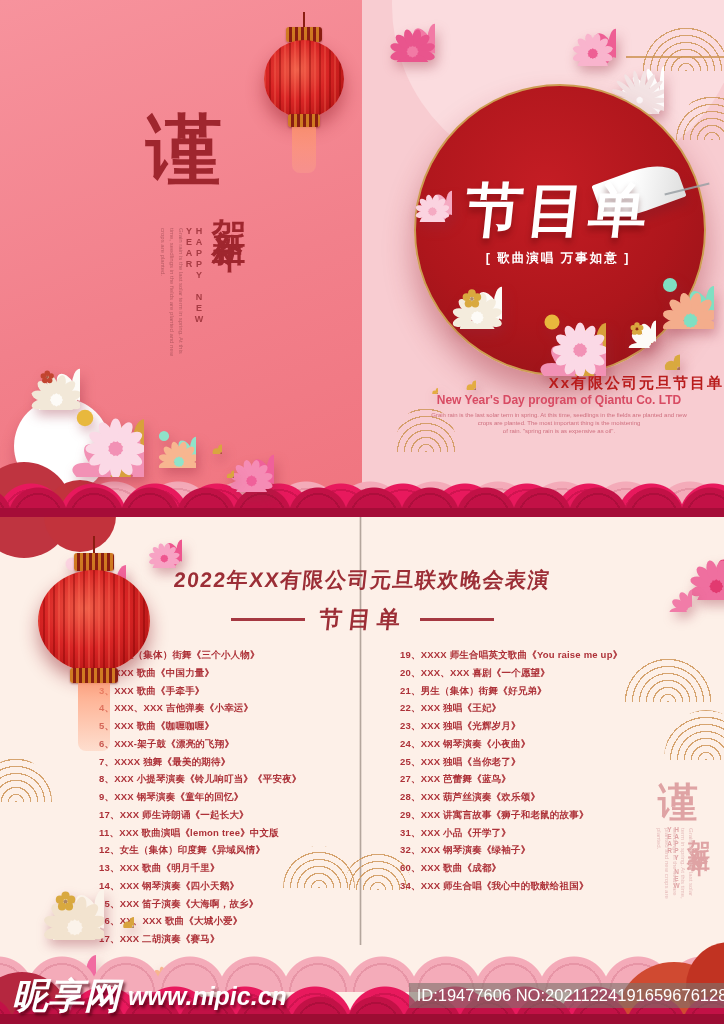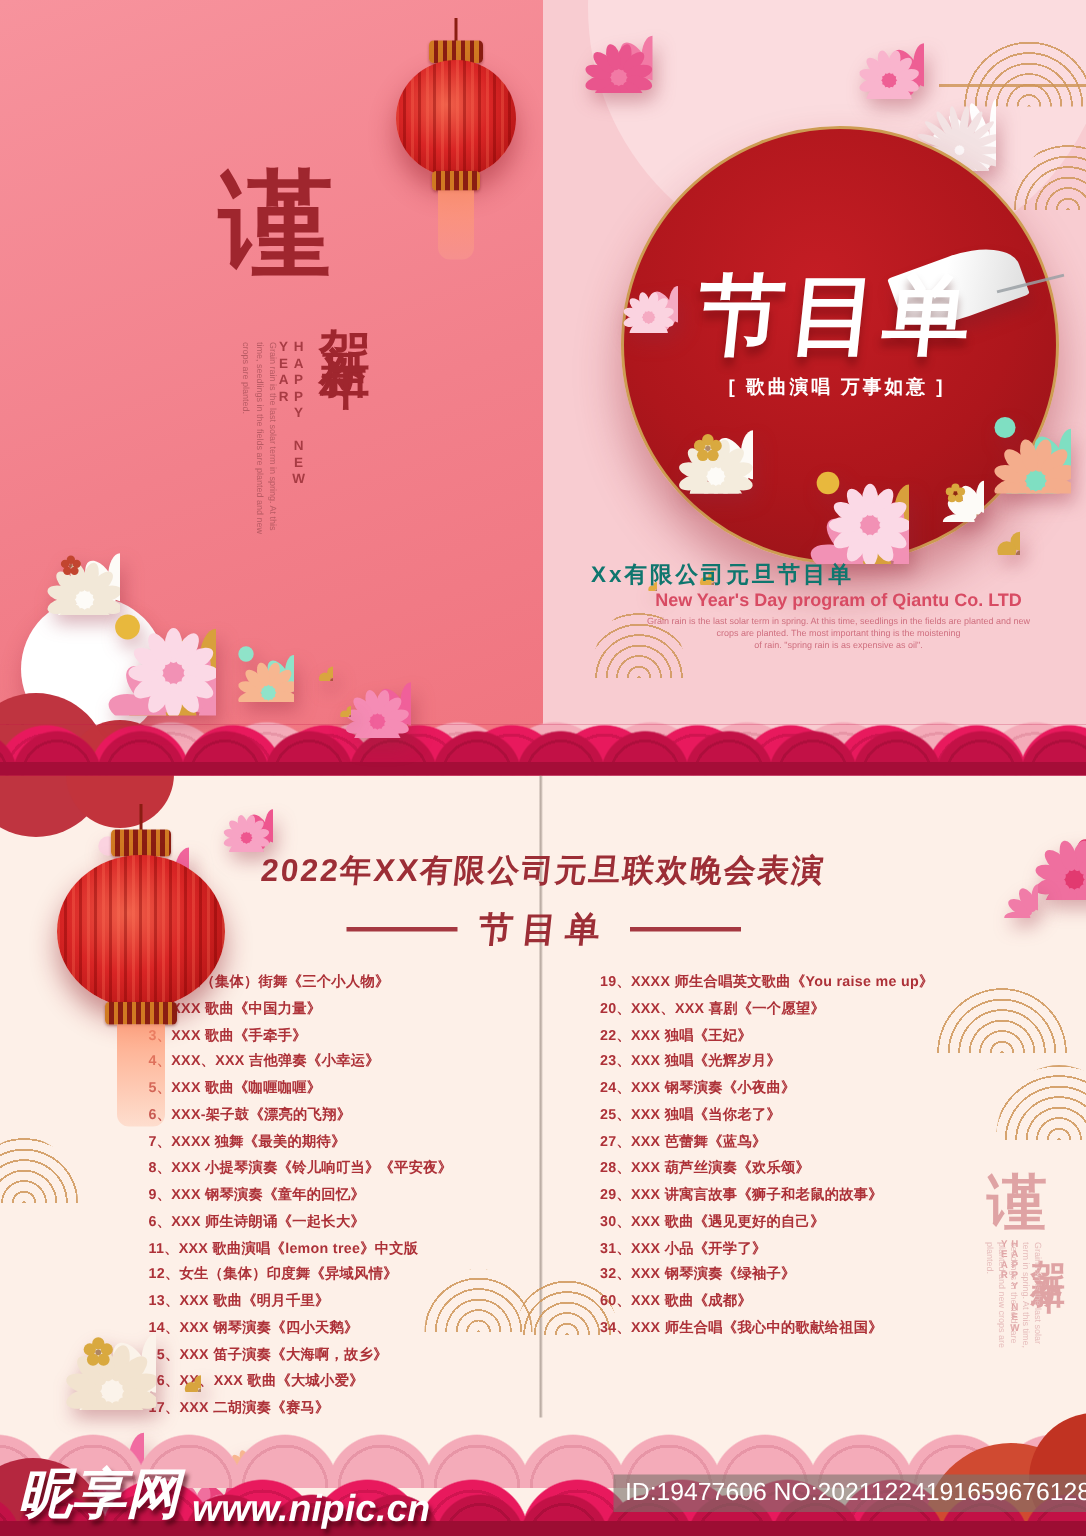--- a/index.html
+++ b/index.html
@@ -154,21 +154,21 @@
   <svg class="fl" style="left:638px;top:328px;width:42px;height:42px" viewBox="-50 -50 100 100">
     <use href="#plum" fill="#d9a93f"></use>
   </svg>
   <svg class="fl" style="left:450px;top:364px;width:26px;height:26px" viewBox="-50 -50 100 100">
       <use href="#plum" fill="#e3ac41"></use>
     </svg>
   <svg class="fl" style="left:422px;top:378px;width:16px;height:16px" viewBox="-50 -50 100 100">
       <use href="#plum" fill="#e3ac41"></use>
     </svg>
 
-  <div class="abs" style="left:394px;top:374px;width:330px;text-align:left;font-size:15px;font-weight:900;color:#0f766e;letter-spacing:2px;">Xx有限公司元旦节目单</div>
+  <div class="abs" style="left:394px;top:374px;width:330px;text-align:right;font-size:15px;font-weight:900;color:#b91c1c;letter-spacing:2px;">Xx有限公司元旦节目单</div>
   <div class="abs" style="left:394px;top:393px;width:330px;text-align:center;font-size:12px;font-weight:700;color:#d84b63;">New Year's Day program of Qiantu Co. LTD</div>
   <div class="abs" style="left:394px;top:412px;width:330px;text-align:center;font-size:6px;color:#cf6f7f;">Grain rain is the last solar term in spring. At this time, seedlings in the fields are planted and new</div>
   <div class="abs" style="left:394px;top:420px;width:330px;text-align:center;font-size:6px;color:#cf6f7f;">crops are planted. The most important thing is the moistening</div>
   <div class="abs" style="left:394px;top:428px;width:330px;text-align:center;font-size:6px;color:#cf6f7f;">of rain. "spring rain is as expensive as oil".</div>
 
   <div class="abs circle" style="left:14px;top:398px;width:96px;height:96px;background:#ffffff;box-shadow:0 8px 14px rgba(160,40,60,.3);"></div>
 
   <div class="wave" style="top:452px;height:65px;background-image:radial-gradient(circle at 32px 100%,#f4abb9 0 27px,#e795a6 27px 29px,#f4abb9 29px 35px,rgba(0,0,0,0) 36px);background-size:64px 100%;background-position-x:18px;"></div>
   <div class="abs circle" style="left:-24px;top:462px;width:96px;height:96px;background:#bf3440;"></div>
   <div class="abs circle" style="left:44px;top:480px;width:72px;height:72px;background:#c2333c;"></div>
@@ -223,40 +223,40 @@
   <div class="abs" style="left:99px;top:646px;width:258px;font-size:9.5px;font-weight:600;color:#ad3138;line-height:17.75px;letter-spacing:.2px;">
     <div class="item">1、男生（集体）街舞《三个小人物》</div>
     <div class="item">2、XXX 歌曲《中国力量》</div>
     <div class="item">3、XXX 歌曲《手牵手》</div>
     <div class="item">4、XXX、XXX 吉他弹奏《小幸运》</div>
     <div class="item">5、XXX 歌曲《咖喱咖喱》</div>
     <div class="item">6、XXX-架子鼓《漂亮的飞翔》</div>
     <div class="item">7、XXXX 独舞《最美的期待》</div>
     <div class="item">8、XXX 小提琴演奏《铃儿响叮当》《平安夜》</div>
     <div class="item">9、XXX 钢琴演奏《童年的回忆》</div>
-    <div class="item">6、XXX 师生诗朗诵《一起长大》</div>
+    <div class="item">17、XXX 师生诗朗诵《一起长大》</div>
     <div class="item">11、XXX 歌曲演唱《lemon tree》中文版</div>
     <div class="item">12、女生（集体）印度舞《异域风情》</div>
     <div class="item">13、XXX 歌曲《明月千里》</div>
     <div class="item">14、XXX 钢琴演奏《四小天鹅》</div>
     <div class="item">15、XXX 笛子演奏《大海啊，故乡》</div>
     <div class="item">16、XX、XXX 歌曲《大城小爱》</div>
     <div class="item">17、XXX 二胡演奏《赛马》</div>
   </div>
   <div class="abs" style="left:400px;top:646px;width:300px;font-size:9.5px;font-weight:600;color:#ad3138;line-height:17.75px;letter-spacing:.2px;">
     <div class="item">19、XXXX 师生合唱英文歌曲《You raise me up》</div>
     <div class="item">20、XXX、XXX 喜剧《一个愿望》</div>
+    <div class="item">21、男生（集体）街舞《好兄弟》</div>
     <div class="item">22、XXX 独唱《王妃》</div>
     <div class="item">23、XXX 独唱《光辉岁月》</div>
     <div class="item">24、XXX 钢琴演奏《小夜曲》</div>
     <div class="item">25、XXX 独唱《当你老了》</div>
     <div class="item">27、XXX 芭蕾舞《蓝鸟》</div>
     <div class="item">28、XXX 葫芦丝演奏《欢乐颂》</div>
     <div class="item">29、XXX 讲寓言故事《狮子和老鼠的故事》</div>
-    <div class="item">30、XXX 歌曲《遇见更好的自己》</div>
     <div class="item">31、XXX 小品《开学了》</div>
     <div class="item">32、XXX 钢琴演奏《绿袖子》</div>
     <div class="item">60、XXX 歌曲《成都》</div>
     <div class="item">34、XXX 师生合唱《我心中的歌献给祖国》</div>
   </div>
 
   <div class="abs" style="left:658px;top:782px;font-size:40px;font-weight:700;color:#dfa3a4;line-height:1;">谨</div>
   <div class="abs vtext" style="left:684px;top:822px;font-size:23px;font-weight:700;color:#dfa3a4;letter-spacing:6px;">贺新年</div>
   <div class="abs upright" style="left:666px;top:826px;font-size:6.5px;font-weight:700;color:#dfa3a4;height:86px;">HAPPY NEW YEAR</div>
   <div class="abs vtext" style="left:655px;top:828px;font-size:6px;color:#e6bcbb;height:80px;line-height:8px;overflow:hidden;">Grain rain is the last solar term in spring. At this time, seedlings in the fields are planted and new crops are planted.</div>
@@ -306,21 +306,21 @@
   </svg>
 
   <div class="wave" style="top:930px;height:62px;background-image:radial-gradient(circle at 32px 100%,#f4abb9 0 27px,#e795a6 27px 29px,#f4abb9 29px 35px,rgba(0,0,0,0) 36px);background-size:64px 100%;background-position-x:30px;"></div>
   <div class="wave" style="top:948px;height:76px;background-image:radial-gradient(circle at 35px 100%,#e8195d 0 29px,#d01450 29px 31px,#e8195d 31px 37px,rgba(0,0,0,0) 38px);background-size:70px 100%;"></div>
   <div class="abs circle" style="left:616px;top:962px;width:116px;height:116px;background:#d04a31;"></div>
   <div class="abs circle" style="left:686px;top:942px;width:88px;height:88px;background:#c13322;"></div>
   <div class="abs circle" style="left:-26px;top:972px;width:96px;height:96px;background:#b5273f;"></div>
   <div class="wave" style="top:984px;height:42px;background-image:radial-gradient(circle at 28px 100%,#c21146 0 22px,#ad0e3c 22px 24px,#c21146 24px 29px,rgba(0,0,0,0) 30px);background-size:56px 100%;background-position-x:12px;"></div>
   <div class="abs" style="left:0;top:1014px;width:724px;height:10px;background:#9c0d33;"></div>
 
-  <div class="abs" style="left:12px;top:972px;display:flex;align-items:flex-end;gap:8px;font-style:italic;font-weight:900;color:#ffffff;text-shadow:2px 3px 3px rgba(60,0,12,.65);">
+  <div class="abs" style="left:12px;top:972px;display:flex;align-items:center;gap:8px;font-style:italic;font-weight:900;color:#ffffff;text-shadow:2px 3px 3px rgba(60,0,12,.65);">
     <span style="font-size:36px;">昵享网</span>
     <span style="font-size:25px;">www.nipic.cn</span>
   </div>
   <div class="abs" style="left:409px;top:983px;width:326px;height:25px;background:rgba(125,115,108,.62);display:flex;align-items:center;justify-content:center;">
     <span style="font-size:16.5px;color:#ffffff;white-space:nowrap;">ID:19477606 NO:20211224191659676128</span>
   </div>
 
 </div>
 
 </body></html>

